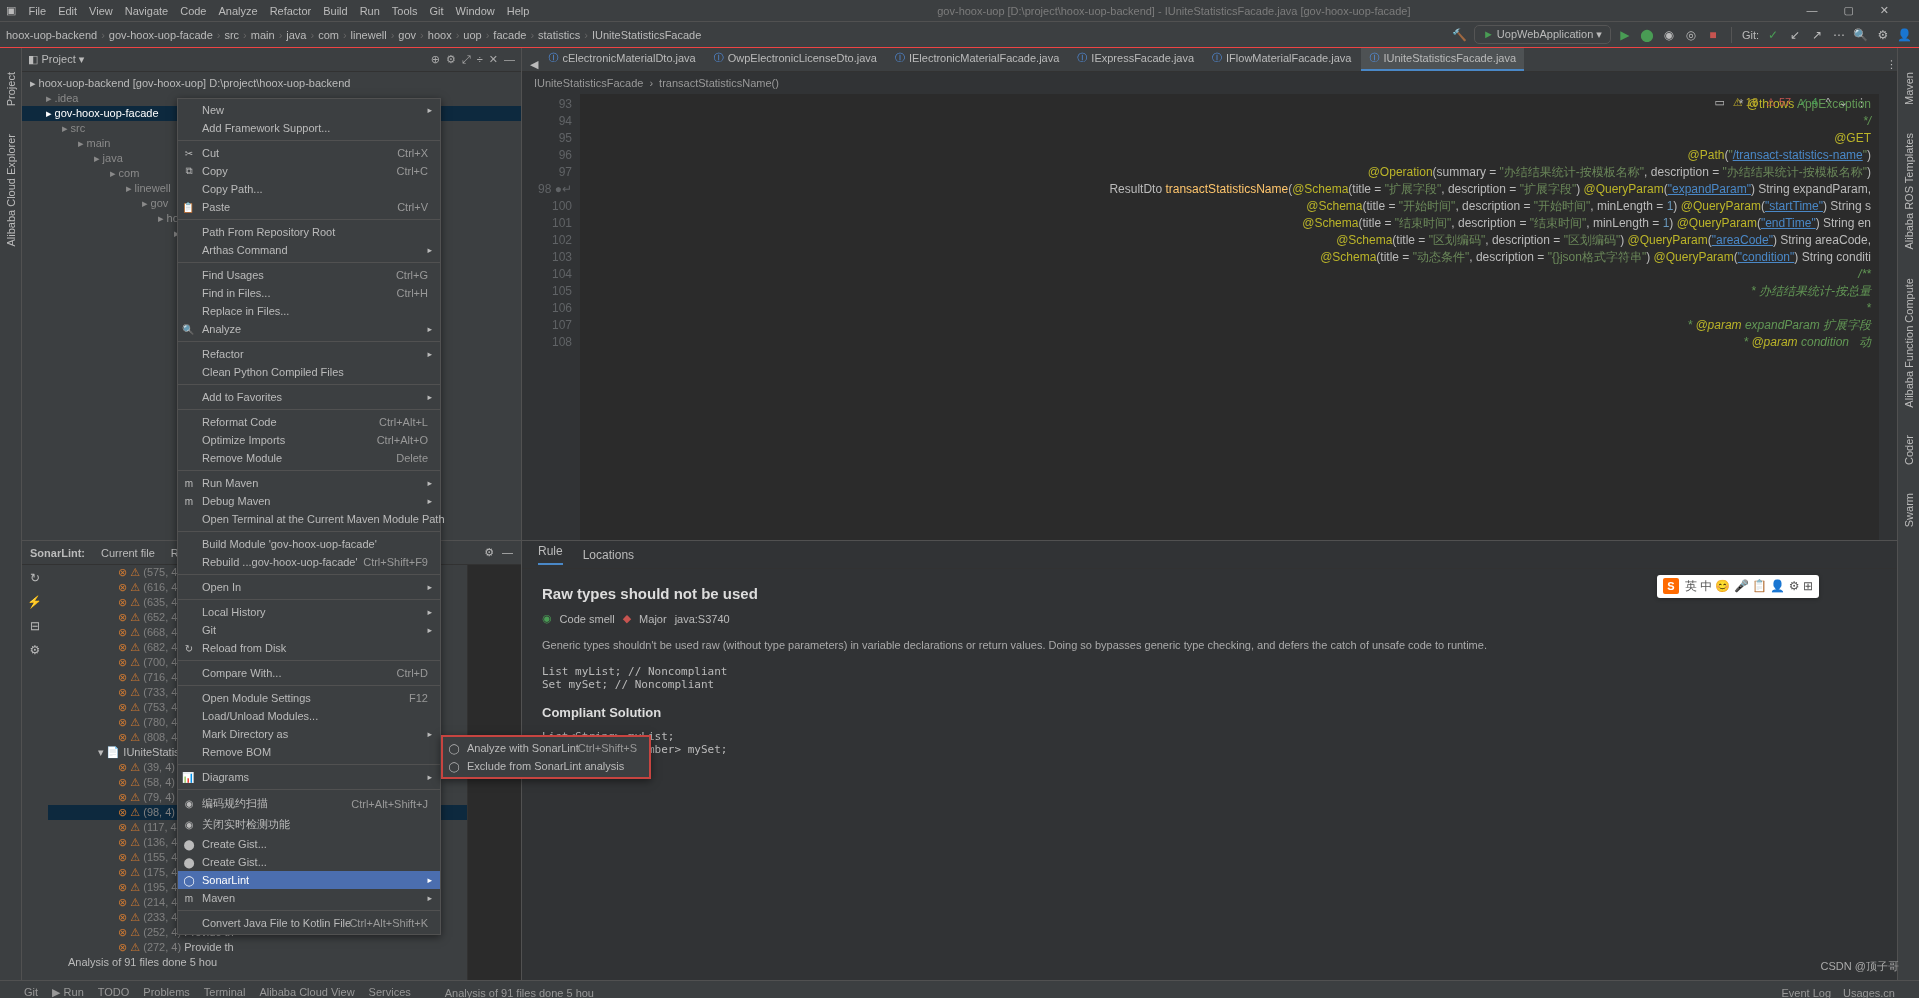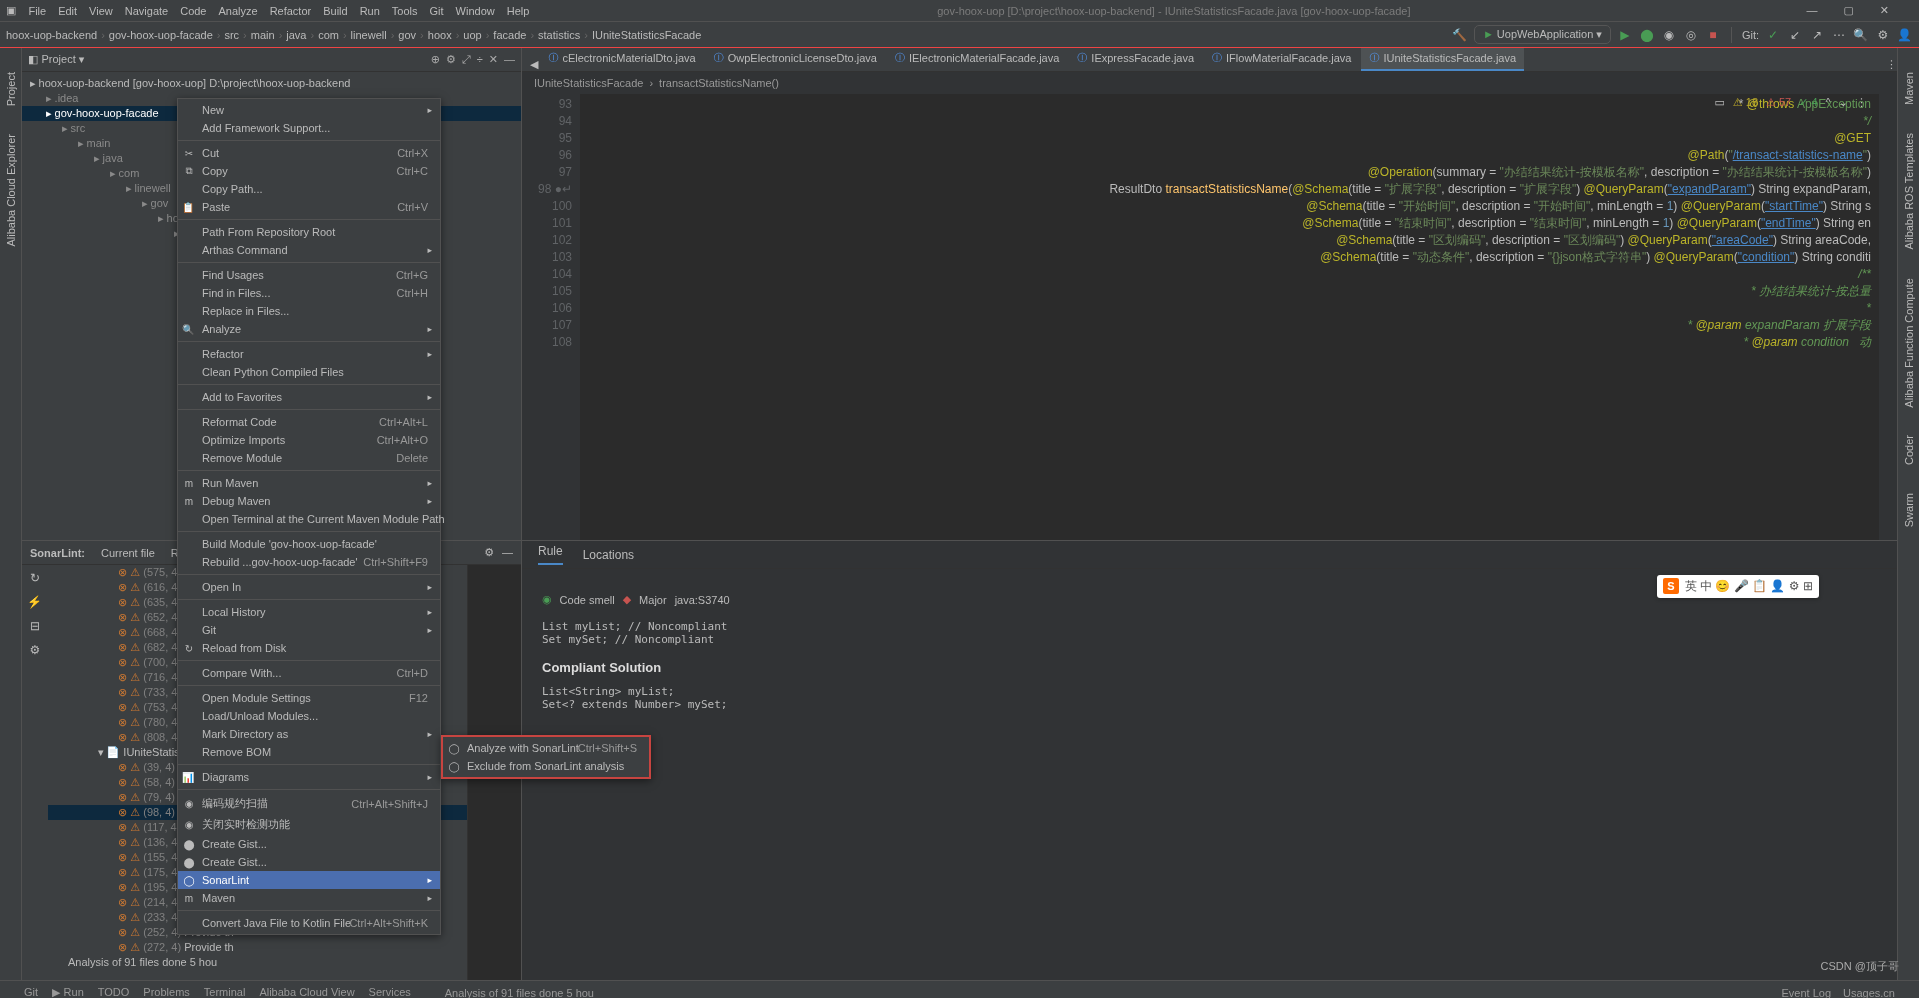--- a/index.html
+++ b/index.html
@@ -267,27 +267,29 @@
       <div class="minimap"></div>
     </div>
     <div class="bottom">
       <div class="bt-body">
         <div class="sl-detail">
           <div class="sl-tabs">
             <span class="act">Rule</span>
             <span>Locations</span>
           </div>
           <div class="sl-content">
+            <h3>Raw types should not be used</h3>
             <div class="meta">
               <span class="badge-g">◉</span>
                 <span>Code smell</span>
               <span class="badge-r">◆</span>
                 <span>Major</span>
               <span>java:S3740</span>
             </div>
+            <p>Generic types shouldn't be used raw (without type parameters) in variable declarations or return values. Doing so bypasses generic type checking, and defers the catch of unsafe code to runtime.</p>
             <pre>List myList; // Noncompliant
 Set mySet; // Noncompliant</pre>
             <h4>Compliant Solution</h4>
             <pre>List&lt;String&gt; myList;
 Set&lt;? extends Number&gt; mySet;</pre>
           </div>
         </div>
       </div>
     </div>
   </div>

